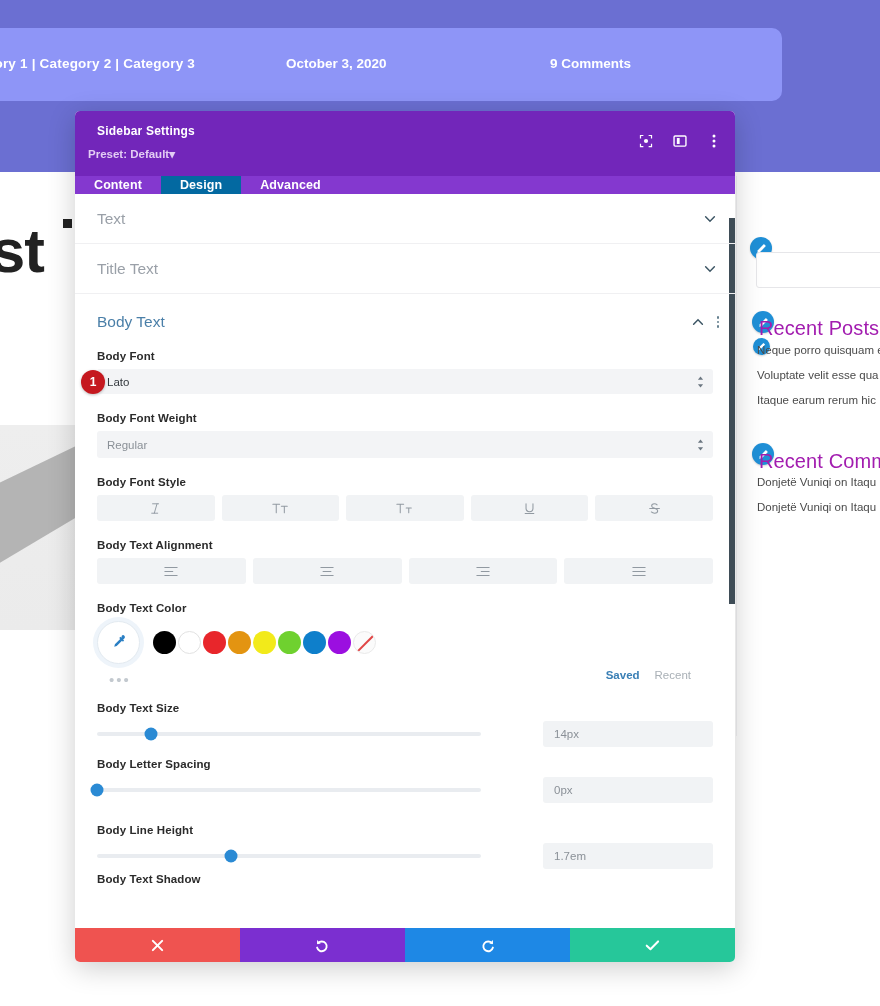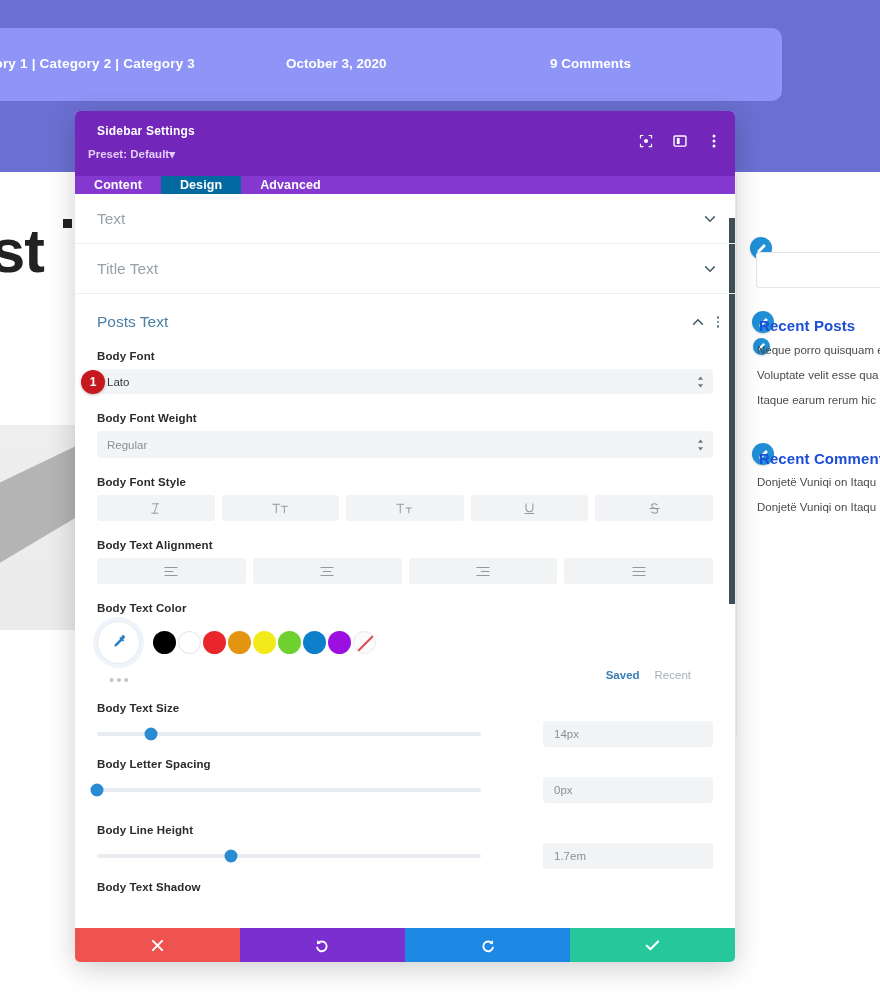--- a/index.html
+++ b/index.html
@@ -62,21 +62,21 @@
     position:absolute; left:756px; top:252px; width:140px; height:36px;
     border:1px solid #e6e6e9; border-radius:3px; background:#fff;
   }
   .edit-dot {
     position:absolute; width:22px; height:22px; border-radius:50%;
     background:#1f8fd6; display:flex; align-items:center; justify-content:center;
     box-shadow:0 1px 2px rgba(0,0,0,.18);
   }
   .edit-dot svg { display:block; }
   .rail-h {
-    position:absolute; font-size:15px; color:#1d4ed8; font-weight:700;
+    position:absolute; font-size:20px; color:#a21caf; font-weight:400;
     white-space:nowrap; letter-spacing:.1px;
   }
   .rail-li {
     position:absolute; font-size:11.5px; color:#4a4a4a; white-space:nowrap;
   }
 
   
   .modal {
     position:absolute; left:75px; top:111px; width:660px; height:851px;
     background:#ffffff; border-radius:5px;
@@ -311,21 +311,21 @@
       <div class="acc-row">
         <span class="acc-label">Title Text</span>
         <span class="acc-right">
           <svg class="chev" viewBox="0 0 16 16">
             <path d="M3 5.5 8 10.5 13 5.5" fill="none" stroke="#3c5564" stroke-width="1.7" stroke-linecap="round"></path>
           </svg>
         </span>
       </div>
 
       <div class="acc-row" style="border-bottom:none; height:56px;">
-        <span class="acc-label open">Posts Text</span>
+        <span class="acc-label open">Body Text</span>
         <span class="acc-right" style="height:56px; right:16px;">
           <svg class="chev" viewBox="0 0 16 16">
             <path d="M3 10.5 8 5.5 13 10.5" fill="none" stroke="#3c5564" stroke-width="1.7" stroke-linecap="round"></path>
           </svg>
           <span class="dots3">
               <i></i>
               <i></i>
               <i></i>
             </span>
         </span>
@@ -468,21 +468,21 @@
         <div class="fld-block" style="margin-top:21px;">
           <div class="fld-label">Body Line Height</div>
           <div class="slider-row">
             <span class="track">
               <span class="knob" style="left:35%;"></span>
             </span>
             <span class="numbox">1.7em</span>
           </div>
         </div>
 
-        <div class="fld-block" style="margin-top:12px;">
+        <div class="fld-block" style="margin-top:4px;">
           <div class="fld-label">Body Text Shadow</div>
         </div>
 
       </div>
     </div>
 
     <div class="footer">
       <span class="fbtn fb-cancel">
         <svg width="13" height="13" viewBox="0 0 14 14">
           <path d="M2 2 12 12M12 2 2 12" stroke="#ffffff" stroke-width="2.2" stroke-linecap="round"></path>

